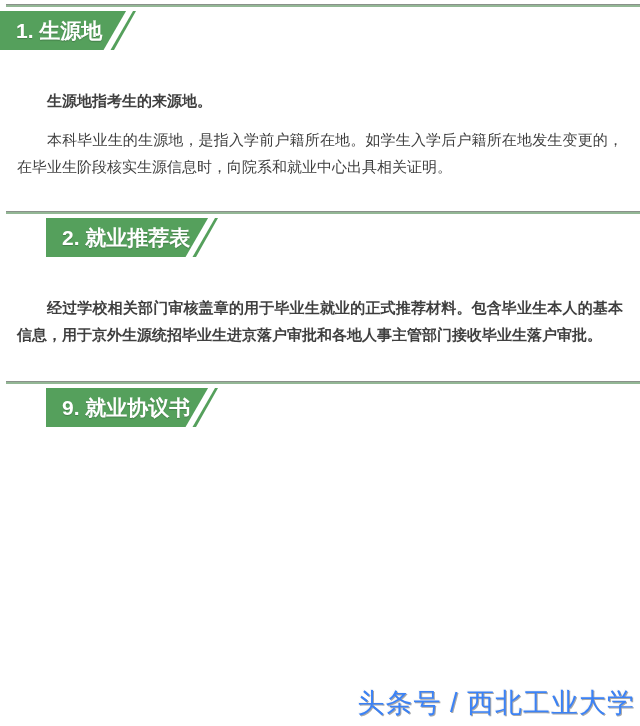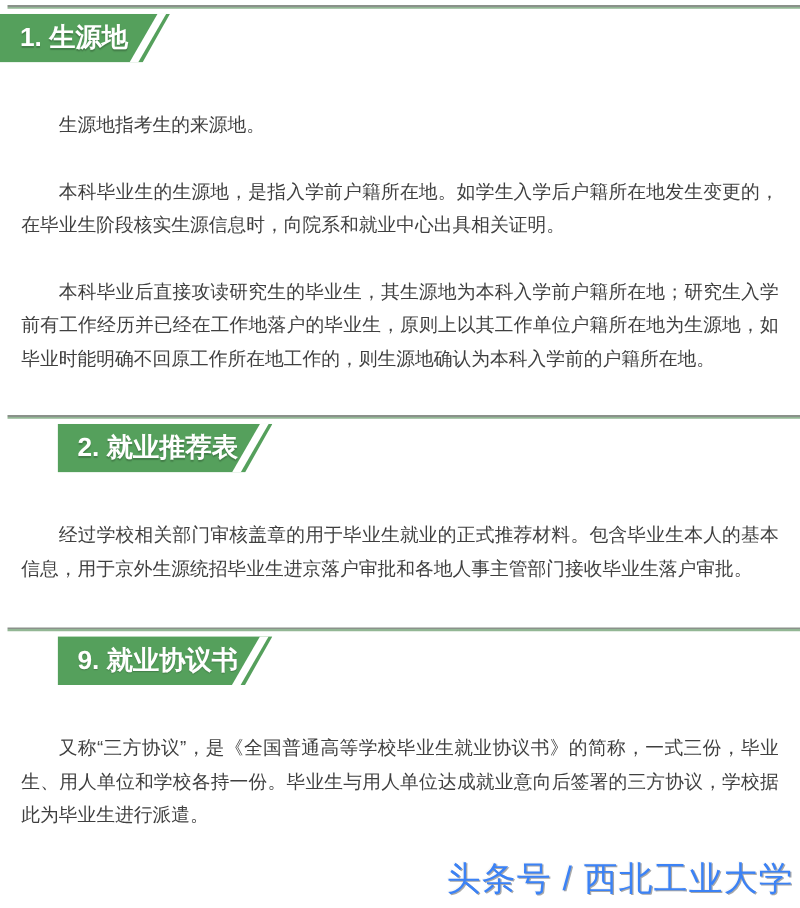--- a/index.html
+++ b/index.html
@@ -49,22 +49,22 @@
     transform: rotate(30deg);
   }
   .para {
     margin: 0 17px;
     font-size: 15px;
     line-height: 27px;
     color: #3f3f3f;
     text-indent: 2em;
     text-align: justify;
   }
-  .para.mt-a { margin-top: 37px; }
-  .para.mt-b { margin-top: 26px; }
+  .para.mt-a { margin-top: 37px; font-weight: bold; }
+  .para.mt-b { margin-top: 12px; }
   .para.mt-c { margin-top: 22px; }
   .watermark {
     position: absolute;
     right: 5px;
     bottom: 5px;
     font-size: 27px;
     letter-spacing: 1px;
     color: #3b82f6;
     text-shadow: 1px 1px 0 #a8a8a8, -1px -1px 0 #f7f7f7;
     white-space: nowrap;
@@ -76,36 +76,34 @@
 <div class="page">
 
   <section>
     <div class="divider d1"></div>
     <div class="banner b1">
       <span class="banner-label">1. 生源地</span>
       <span class="banner-slash"></span>
     </div>
     <p class="para mt-a">生源地指考生的来源地。</p>
     <p class="para mt-b">本科毕业生的生源地，是指入学前户籍所在地。如学生入学后户籍所在地发生变更的，在毕业生阶段核实生源信息时，向院系和就业中心出具相关证明。</p>
-    <p class="para mt-b">本科毕业后直接攻读研究生的毕业生，其生源地为本科入学前户籍所在地；研究生入学前有工作经历并已经在工作地落户的毕业生，原则上以其工作单位户籍所在地为生源地，如毕业时能明确不回原工作所在地工作的，则生源地确认为本科入学前的户籍所在地。</p>
   </section>
 
   <section>
     <div class="divider d2"></div>
     <div class="banner b2">
       <span class="banner-label">2. 就业推荐表</span>
       <span class="banner-slash"></span>
     </div>
     <p class="para mt-a">经过学校相关部门审核盖章的用于毕业生就业的正式推荐材料。包含毕业生本人的基本信息，用于京外生源统招毕业生进京落户审批和各地人事主管部门接收毕业生落户审批。</p>
   </section>
 
   <section>
     <div class="divider d3"></div>
     <div class="banner b3">
       <span class="banner-label">9. 就业协议书</span>
       <span class="banner-slash"></span>
     </div>
-    <p class="para mt-a">又称“三方协议”，是《全国普通高等学校毕业生就业协议书》的简称，一式三份，毕业生、用人单位和学校各持一份。毕业生与用人单位达成就业意向后签署的三方协议，学校据此为毕业生进行派遣。</p>
   </section>
 
   <div class="watermark">头条号 / 西北工业大学</div>
 
 </div>
 
 </body></html>

